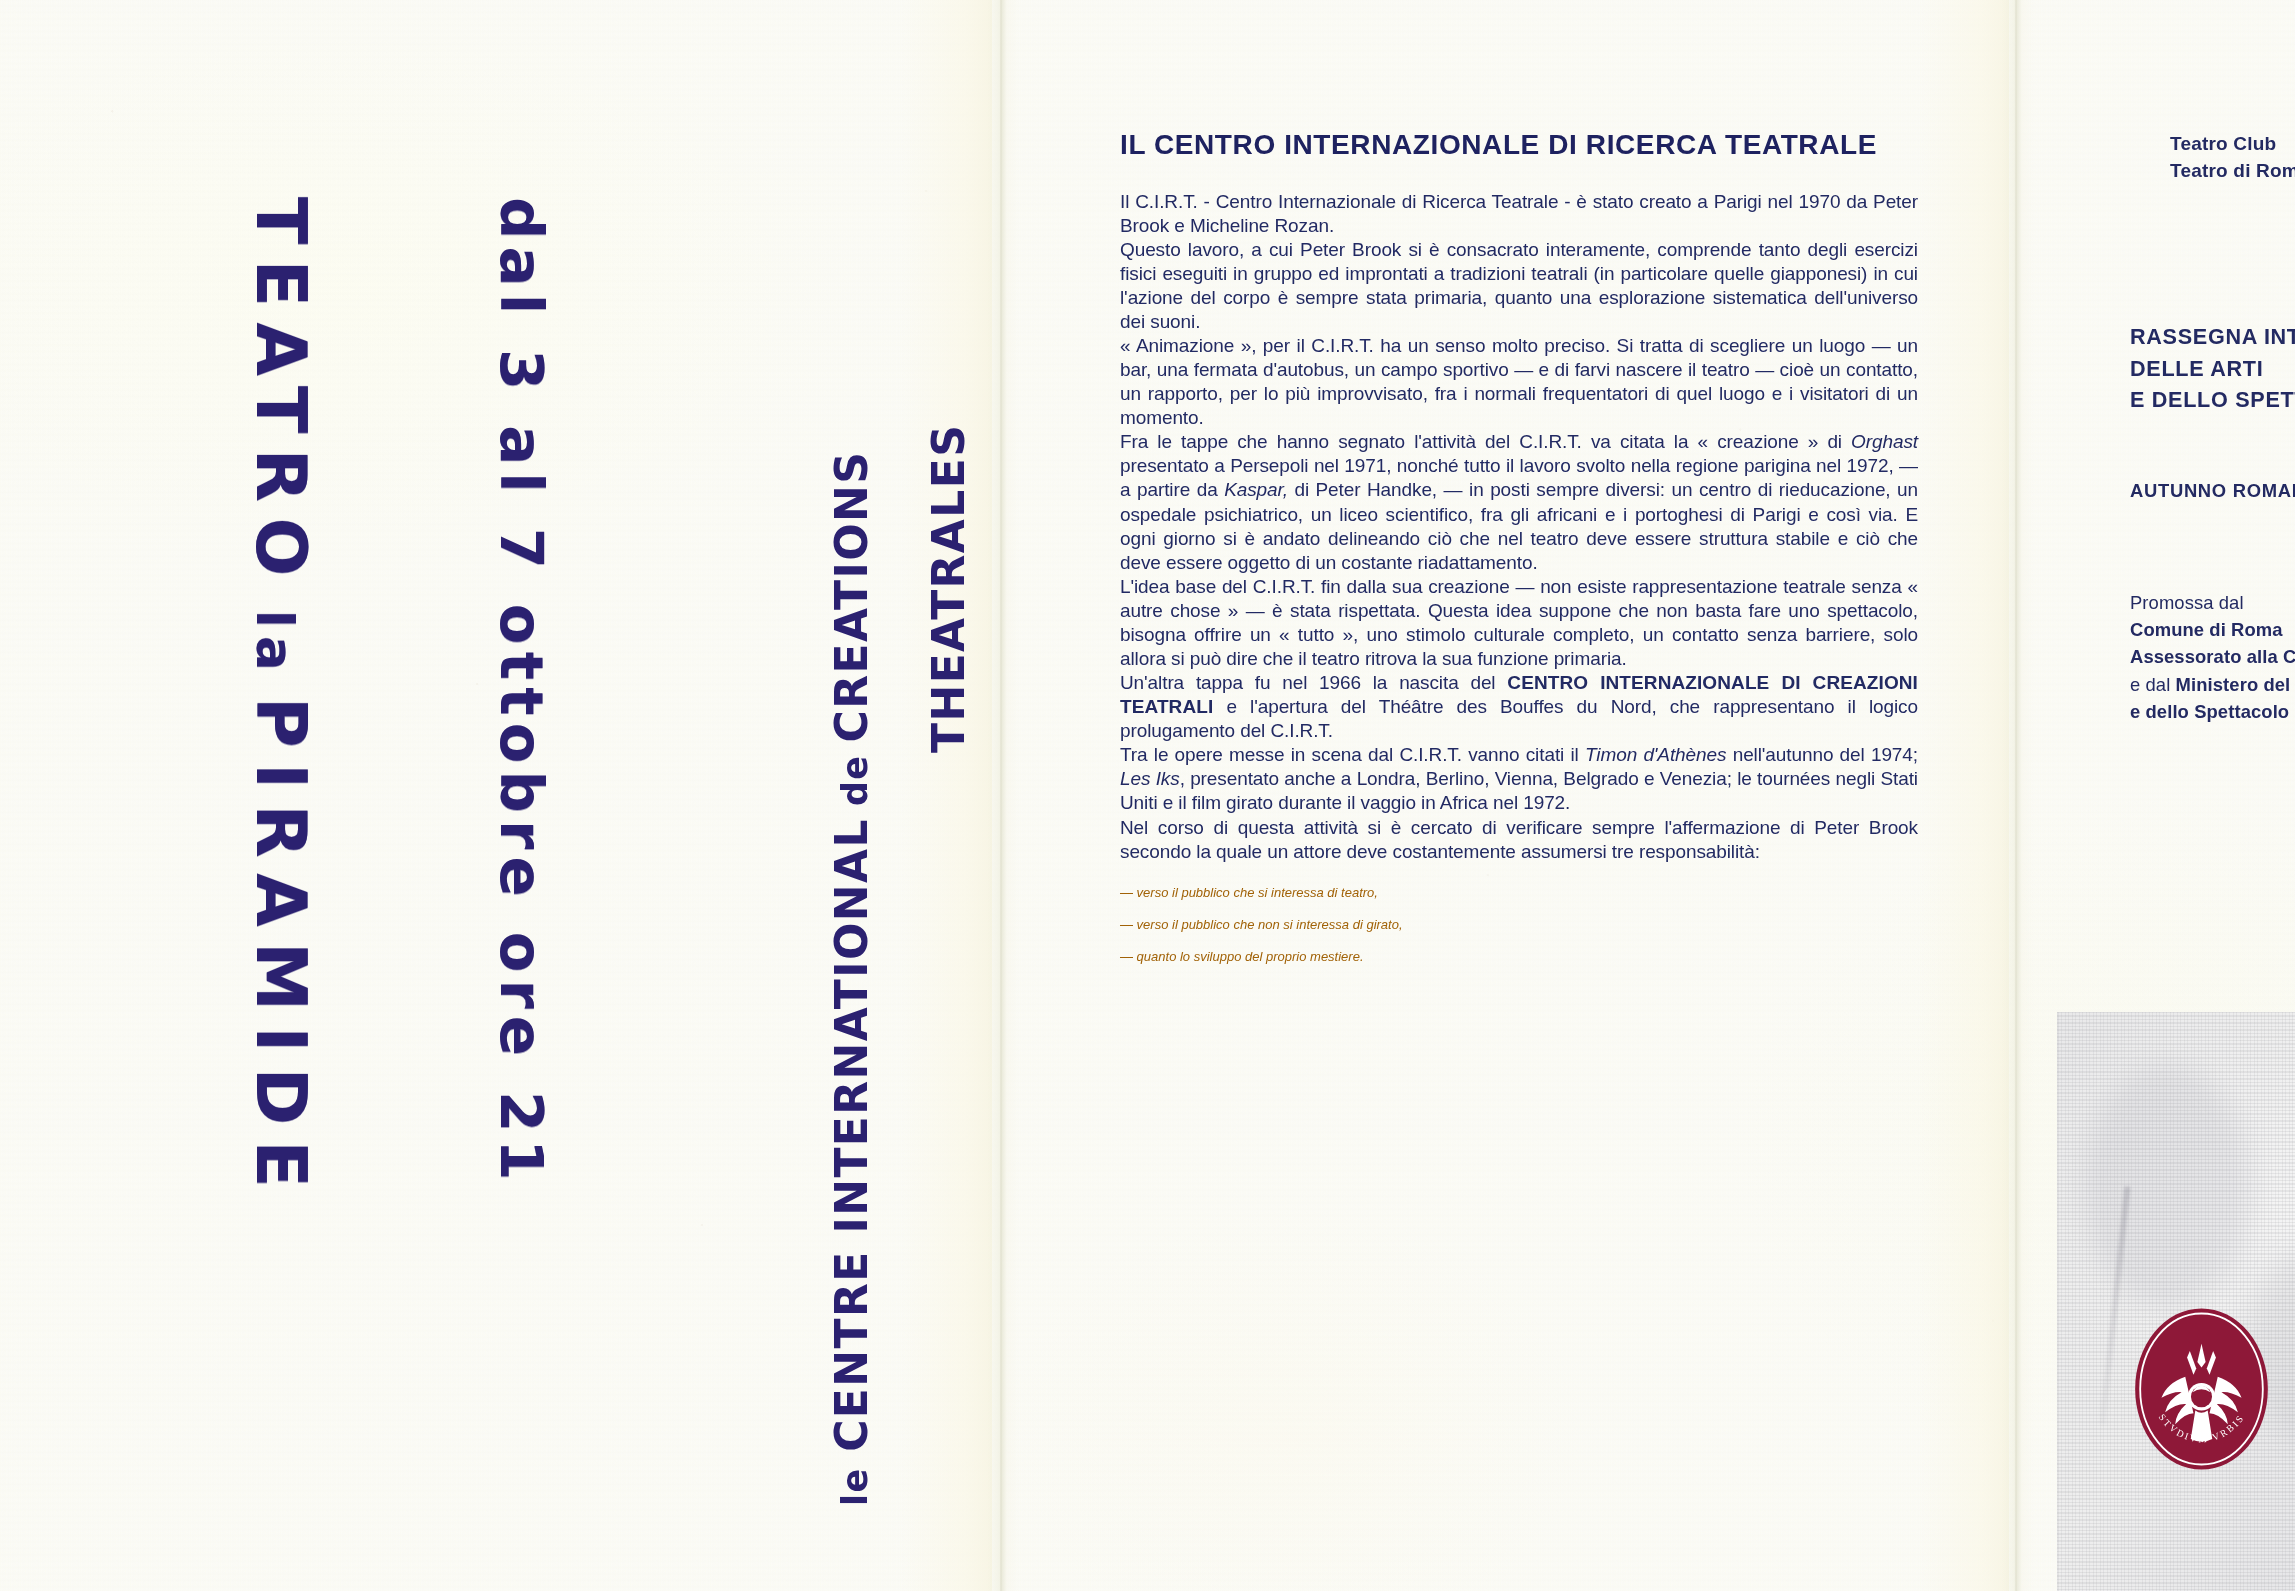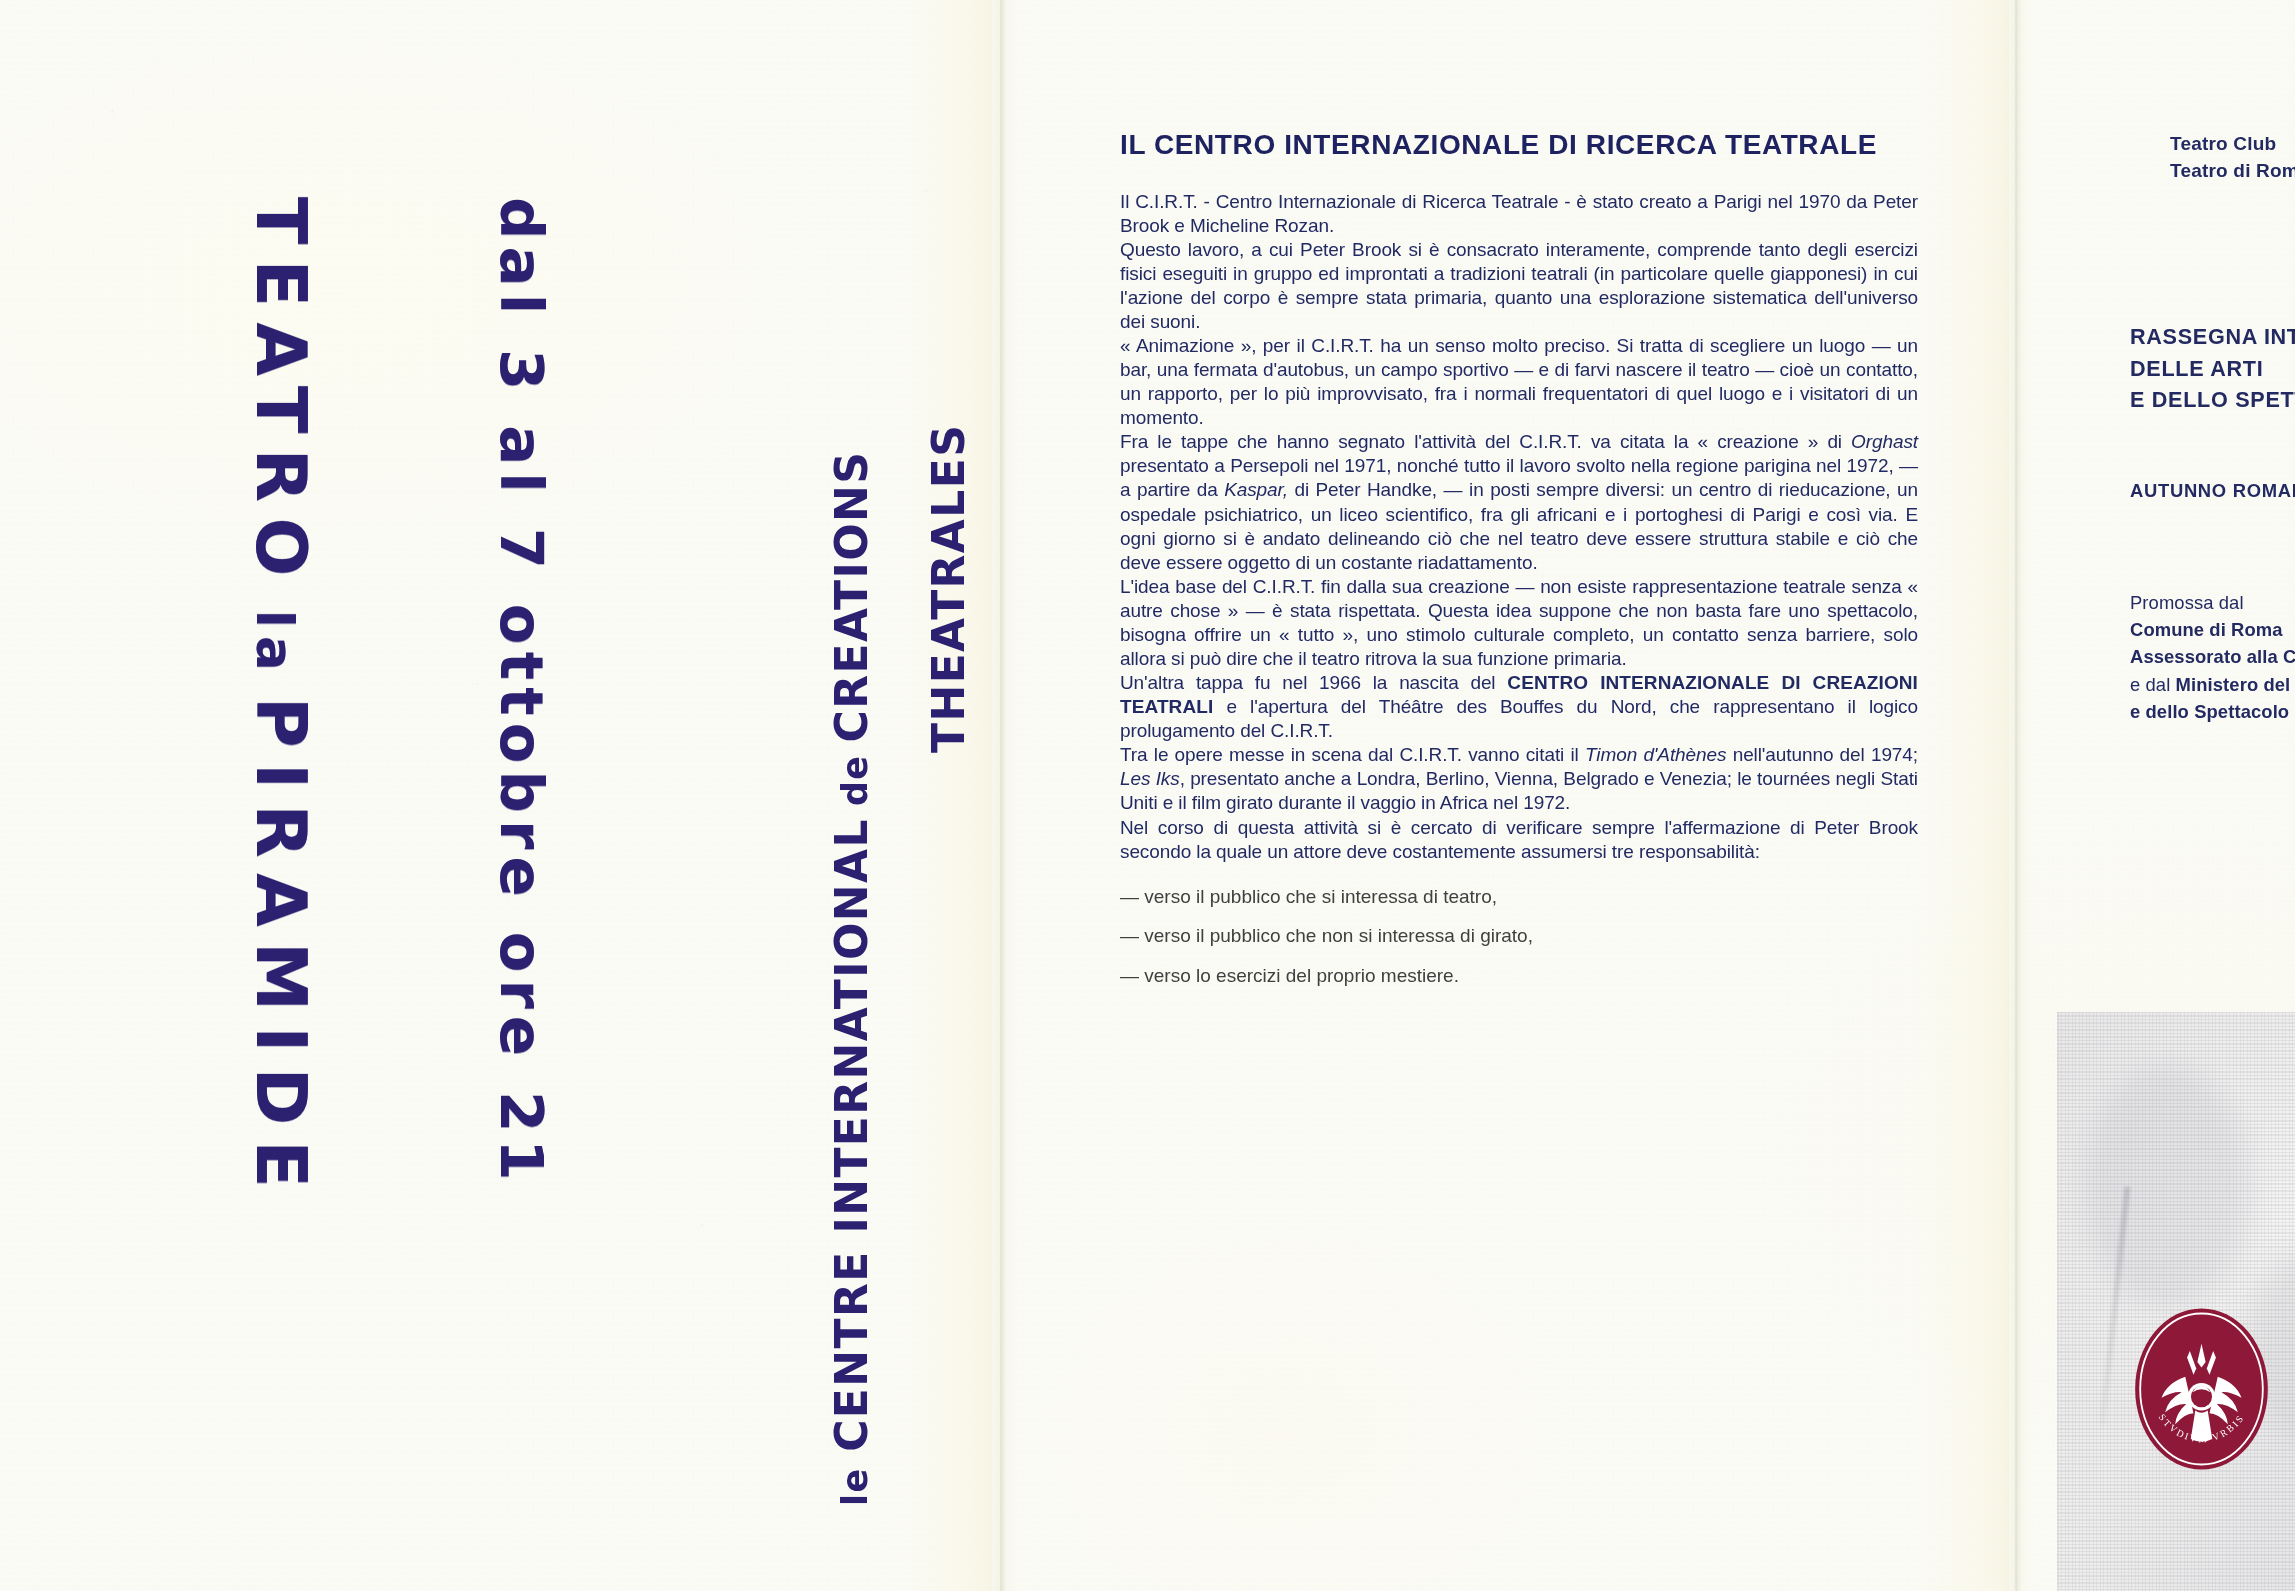--- a/index.html
+++ b/index.html
@@ -149,24 +149,25 @@
     line-height: 1.268;
     text-align: justify;
     color: #222a63;
     font-family: "Liberation Sans", sans-serif;
     hyphens: none;
     letter-spacing: -0.1px;
   }
   .col p + p { margin-top: 0; }
   .col .bullets { margin-top: 21px; }
   .col .bullets div {
-    font-size: 19px;
+    font-size: 13px;
     line-height: 1.268;
     margin-bottom: 15.6px;
-    color: #404040;
+    color: #a16207;
+    font-style: italic;
   }
   .col i  { font-style: italic; }
   .col b  { font-weight: 700; letter-spacing: 0.1px; }
 
   
   .rp { position: absolute; color: #232a62; font-family: "Liberation Sans", sans-serif; }
   .rp-club {
     left: 2130px; top: 131px;
     font-size: 19px; font-weight: 700; line-height: 1.42; letter-spacing: 0.2px; margin-left: 40px;
   }
@@ -246,21 +247,21 @@
 
     <p><span>Un'altra tappa fu nel 1966 la nascita del </span><b>CENTRO INTERNAZIONALE DI CREAZIONI TEATRALI</b><span> e l'apertura del Théâtre des Bouffes du Nord, che rappresentano il logico prolugamento del C.I.R.T.</span></p>
 
     <p><span>Tra le opere messe in scena dal C.I.R.T. vanno citati il </span><i>Timon d'Athènes</i><span> nell'autunno del 1974; </span><i>Les Iks</i><span>, presentato anche a Londra, Berlino, Vienna, Belgrado e Venezia; le tournées negli Stati Uniti e il film girato durante il vaggio in Africa nel 1972.</span></p>
 
     <p>Nel corso di questa attività si è cercato di verificare sempre l'affermazione di Peter Brook secondo la quale un attore deve costantemente assumersi tre responsabilità:</p>
 
     <div class="bullets">
       <div>— verso il pubblico che si interessa di teatro,</div>
       <div>— verso il pubblico che non si interessa di girato,</div>
-      <div>— verso lo esercizi del proprio mestiere.</div>
+      <div>— quanto lo sviluppo del proprio mestiere.</div>
     </div>
   </div>
 
   <div class="rp rp-club">
     <div>Teatro Club</div>
     <div>Teatro di Roma</div>
   </div>
 
   <div class="rp rp-rassegna">
     <div>RASSEGNA INTERNAZIONALE</div>

